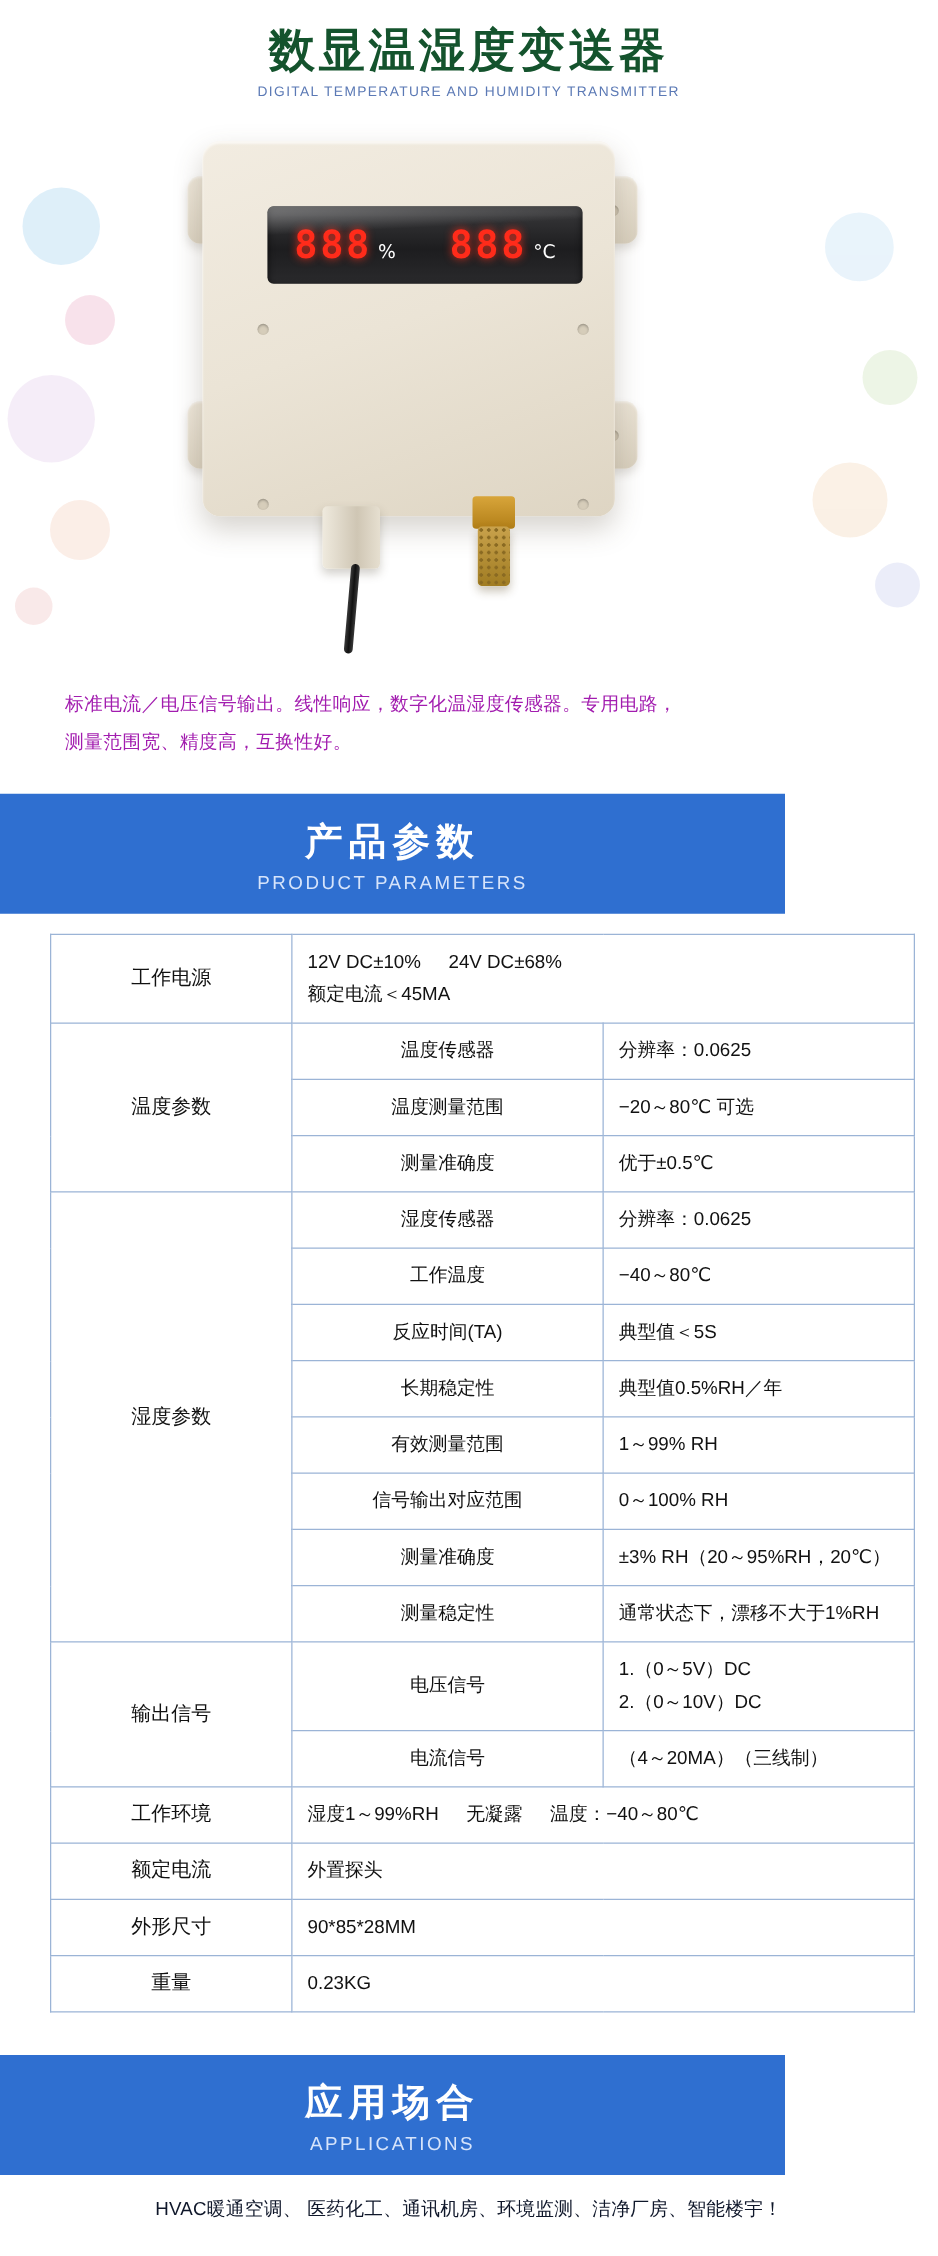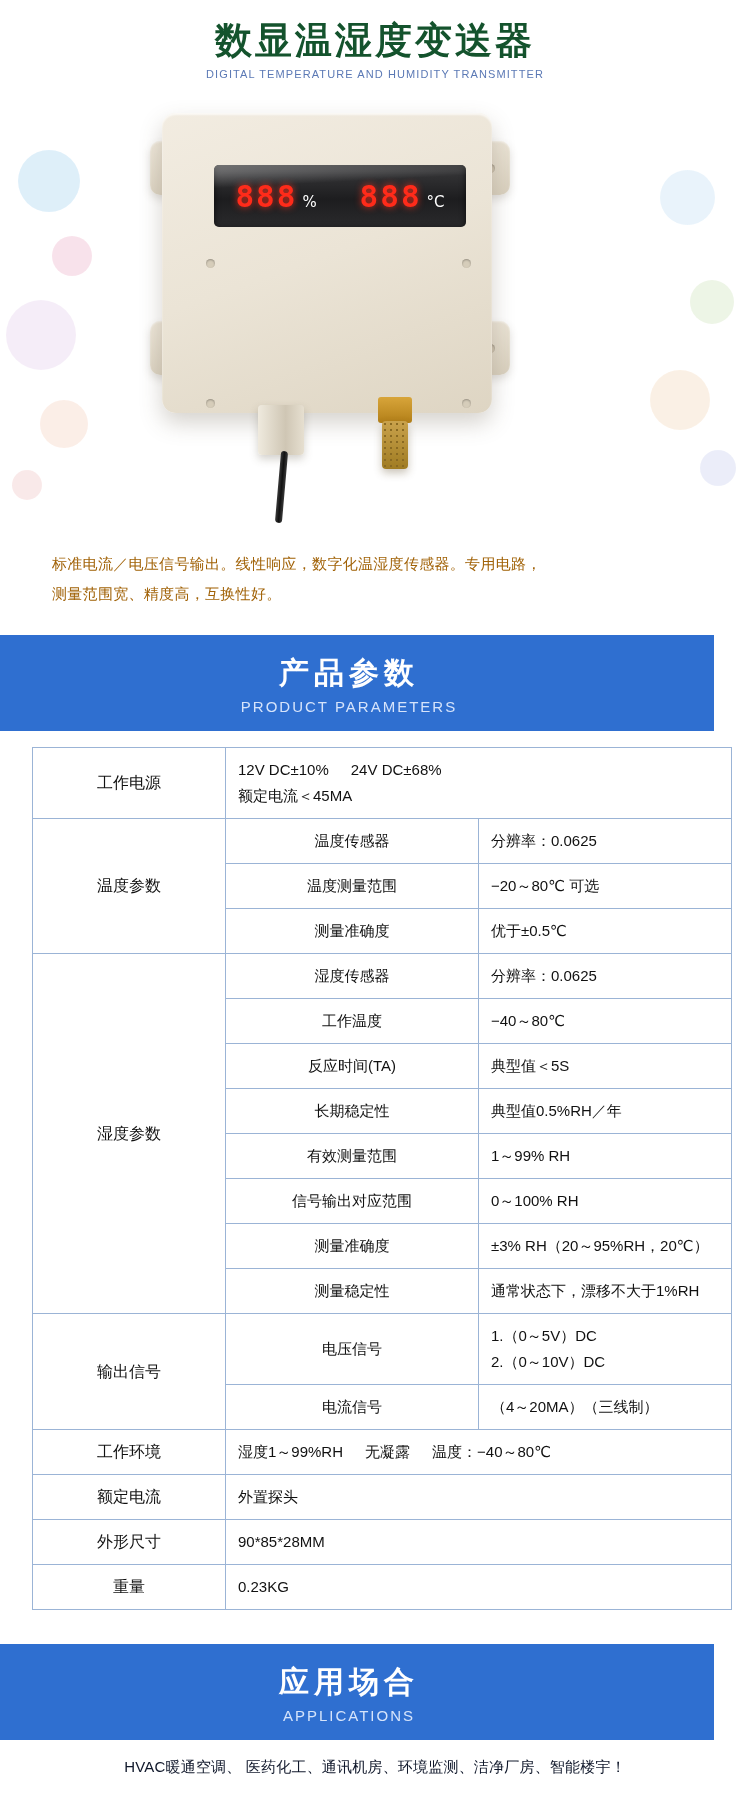--- a/index.html
+++ b/index.html
@@ -182,49 +182,49 @@
     background:
       radial-gradient(circle at 3px 3px, #8a6a22 1.2px, transparent 1.4px) 0 0/6px 6px,
       linear-gradient(180deg,#c9a24c,#a07c22);
     box-shadow: 0 4px 8px rgba(80,60,20,.3);
   }
 
   
   .intro {
     padding: 0 52px;
     margin-top: 4px;
-    color: #a16207;
+    color: #a21caf;
     font-size: 15px;
     line-height: 30px;
     letter-spacing: .3px;
   }
 
   
   .band {
     margin-top: 26px;
-    width: 698px;
+    width: 628px;
     background: #2f6fd0;
     color: #ffffff;
     text-align: center;
-    padding: 18px 16px 16px 0;
+    padding: 18px 0 16px 0;
   }
   .band-title {
     font-size: 30px;
     font-weight: bold;
     letter-spacing: 5px;
   }
   .band-sub {
     font-size: 15px;
     letter-spacing: 2px;
     margin-top: 4px;
     color: #d6e4fb;
   }
 
   
-  .table-wrap { padding: 16px 18px 8px 32px; }
+  .table-wrap { padding: 16px 18px 8px 8px; margin-left: 32px; }
   table.spec {
     width: 100%;
     border-collapse: collapse;
     table-layout: fixed;
     font-size: 15px;
     color: #111;
   }
   table.spec td {
     border: 1px solid #9bb4d6;
     padding: 9px 12px;

